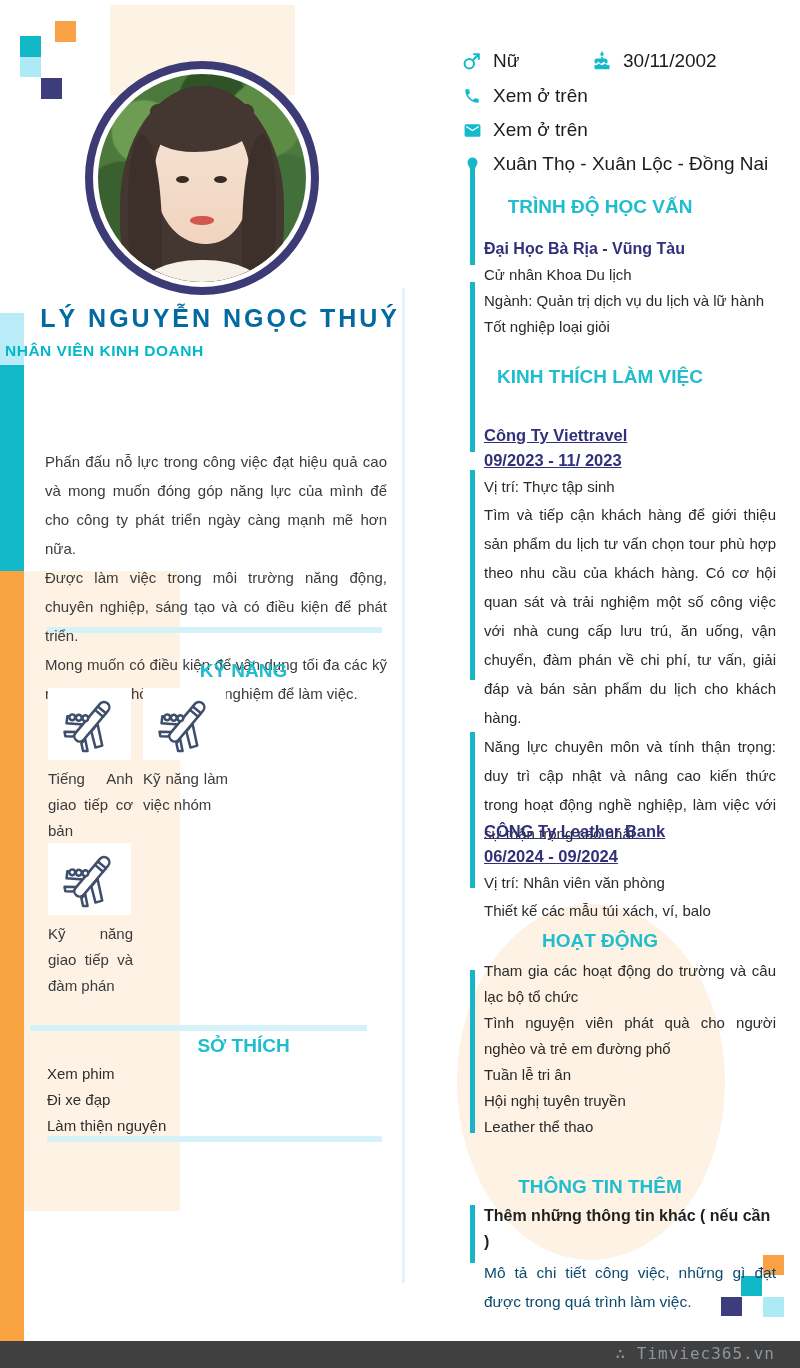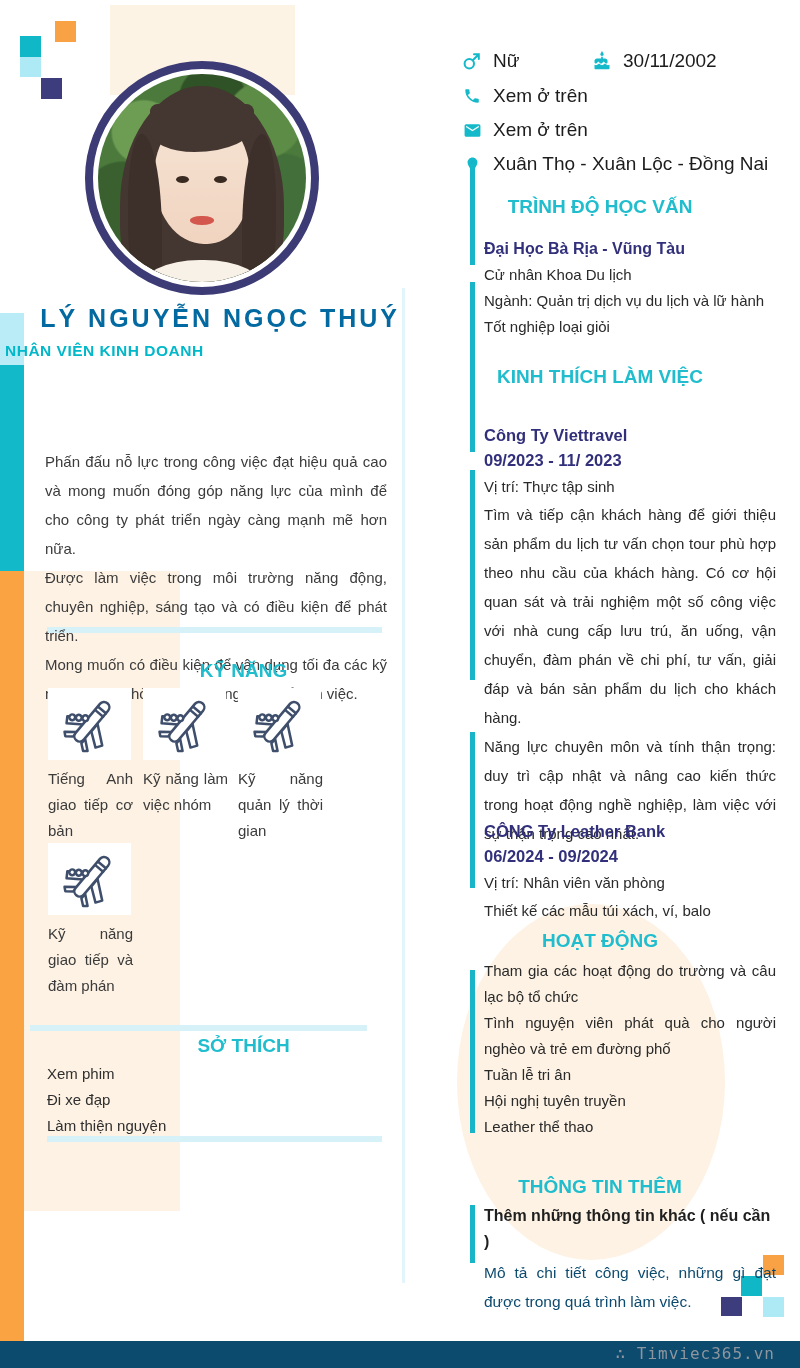--- a/index.html
+++ b/index.html
@@ -119,31 +119,31 @@
   
   .section-h-right { position:absolute; left:455px; width:290px; text-align:center; z-index:4;
                      font-size:19px; font-weight:bold; color:#1fbdcd; }
   .h-edu { top:196px; } .h-exp { top:366px; } .h-act { top:930px; } .h-info { top:1176px; }
 
   .rblock { position:absolute; left:484px; width:292px; z-index:4; font-size:15px; color:#2a2a2a; }
   .edu-block { top:236px; line-height:26px; }
   .navy-bold { color:#32307b; font-weight:bold; }
   .edu-block .school { font-size:16px; }
   .job1 { top:423px; } .job2 { top:819px; }
-  .job .company, .job .period { font-size:16.5px; line-height:25px; }
+  .job .company, .job .period { font-size:16.5px; line-height:25px;text-decoration:underline; }
   .job .position { line-height:27px; }
   .job .detail { line-height:29px; text-align:justify; }
   .act-block { top:958px; line-height:26px; }
   .act-block p { text-align:justify; }
   .info-block { top:1203px; }
   .info-sub { font-size:16px; font-weight:bold; color:#1f1f1f; line-height:26px; }
   .info-note { margin-top:3px; font-size:15.5px; color:#0c4a6e; line-height:29px; text-align:justify; }
 
   
-  .bottom-bar { left:0; top:1341px; width:800px; height:27px; background:#0c4a6e; z-index:5; }
+  .bottom-bar { left:0; top:1341px; width:800px; height:27px; background:#404040; z-index:5; }
   .watermark { position:absolute; right:25px; top:3px; font-family:"DejaVu Sans Mono", monospace;
                font-size:16px; letter-spacing:1px; color:#8d959e; }
 
   .hidden-defs { position:absolute; width:0; height:0; overflow:hidden; }
 </style>
 </head>
 <body>
 
 <svg class="hidden-defs" aria-hidden="true">
   <defs>
@@ -267,28 +267,20 @@
     <div class="skill-label">Tiếng Anh giao tiếp cơ bản</div>
   </div>
   <div class="skill-item s2">
     <div class="skill-tile">
       <svg class="plane-svg" viewBox="0 0 64 64">
           <use href="#plane-shape"></use>
         </svg>
     </div>
     <div class="skill-label">Kỹ năng làm việc nhóm</div>
   </div>
-  <div class="skill-item s3">
-    <div class="skill-tile">
-      <svg class="plane-svg" viewBox="0 0 64 64">
-          <use href="#plane-shape"></use>
-        </svg>
-    </div>
-    <div class="skill-label">Kỹ năng quản lý thời gian</div>
-  </div>
   <div class="skill-item s4">
     <div class="skill-tile">
       <svg class="plane-svg" viewBox="0 0 64 64">
           <use href="#plane-shape"></use>
         </svg>
     </div>
     <div class="skill-label">Kỹ năng giao tiếp và đàm phán</div>
   </div>
 
   <div class="section-h-left h-interests">SỞ THÍCH</div>

